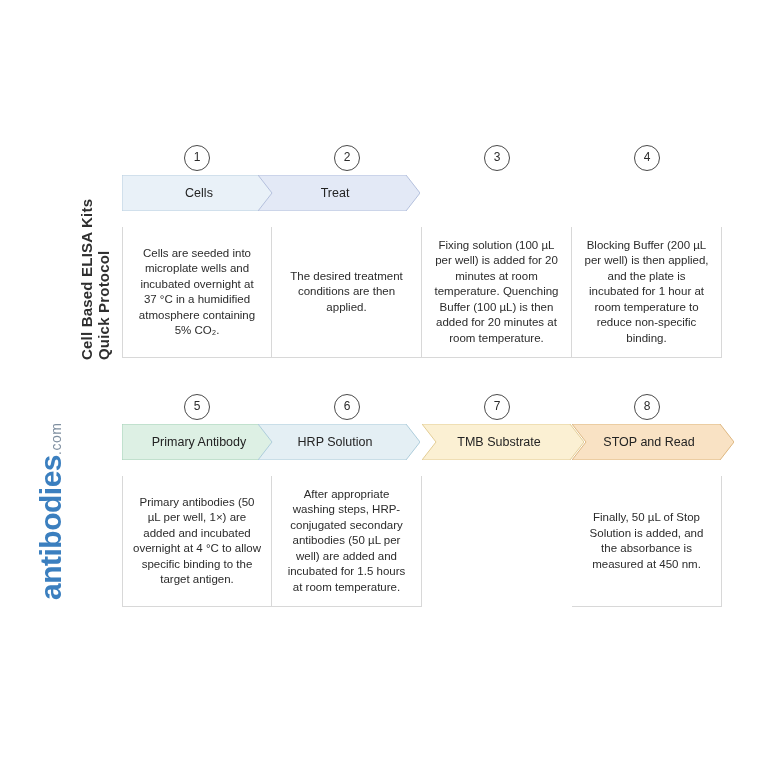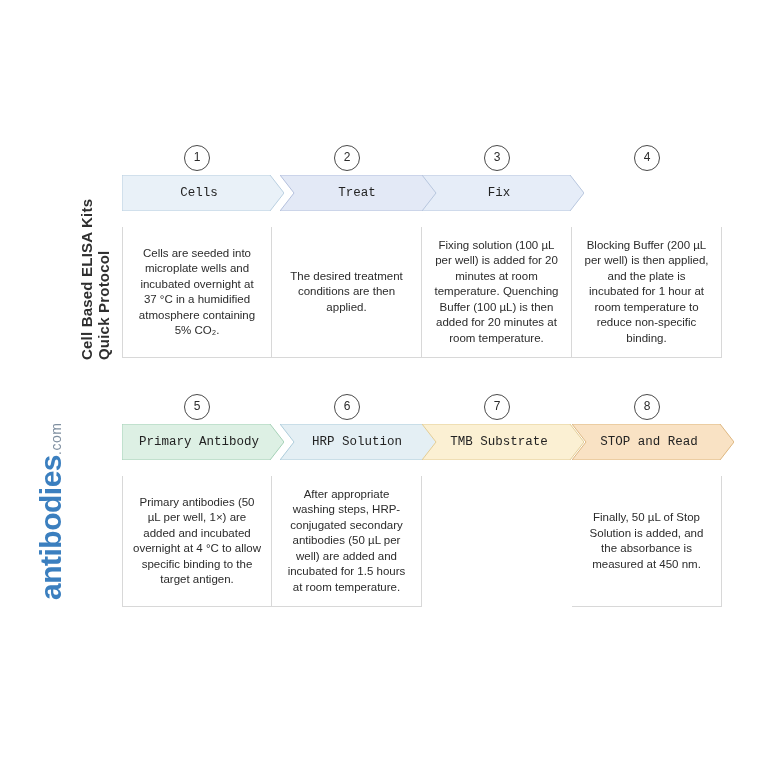--- a/index.html
+++ b/index.html
@@ -83,30 +83,29 @@
     text-align: center;
   }
   .num-circle.c0 { left: 62px; }
   .num-circle.c1 { left: 212px; }
   .num-circle.c2 { left: 362px; }
   .num-circle.c3 { left: 512px; }
 
   .arrows {
     position: relative;
     height: 52px;
-    font-family: Liberation Mono, monospace;
   }
   .arrow-step {
     position: absolute;
     top: 0;
     width: 150px;
     height: 36px;
   }
   .arrow-step.s0 { left: 0px; }
-  .arrow-step.s1 { left: 158px; }
+  .arrow-step.s1 { left: 136px; }
   .arrow-step.s2 { left: 300px; }
   .arrow-step.s3 { left: 450px; }
   .arrow-step svg {
     position: absolute;
     left: 0;
     top: 0;
     display: block;
   }
   .arrow-label {
     position: absolute;
@@ -178,26 +177,20 @@
         <polygon id="r1a0" points="0,0 148,0 162,18 148,36 0,36" fill="#e9f1f8" stroke="#b9cfe0" stroke-width="1"></polygon>
       </svg>
       <div class="arrow-label">Cells</div>
     </div>
     <div class="arrow-step s1">
       <svg width="162" height="36" viewBox="0 0 162 36">
         <polygon id="r1a1" points="0,0 148,0 162,18 148,36 0,36 14,18" fill="#e3e9f6" stroke="#b4c0dd" stroke-width="1"></polygon>
       </svg>
       <div class="arrow-label">Treat</div>
     </div>
-    <div class="arrow-step s2">
-      <svg width="162" height="36" viewBox="0 0 162 36">
-        <polygon id="r1a2" points="0,0 148,0 162,18 148,36 0,36 14,18" fill="#e6edf8" stroke="#b8c6de" stroke-width="1"></polygon>
-      </svg>
-      <div class="arrow-label">Fix</div>
-    </div>
   </div>
 
   <div class="cards">
     <div class="card c0">
       <div class="card-text">Cells are seeded into microplate wells and incubated overnight at 37 °C in a humidified atmosphere containing 5% CO₂.</div>
     </div>
     <div class="card c1">
       <div class="card-text">The desired treatment conditions are then applied.</div>
     </div>
     <div class="card c2">

